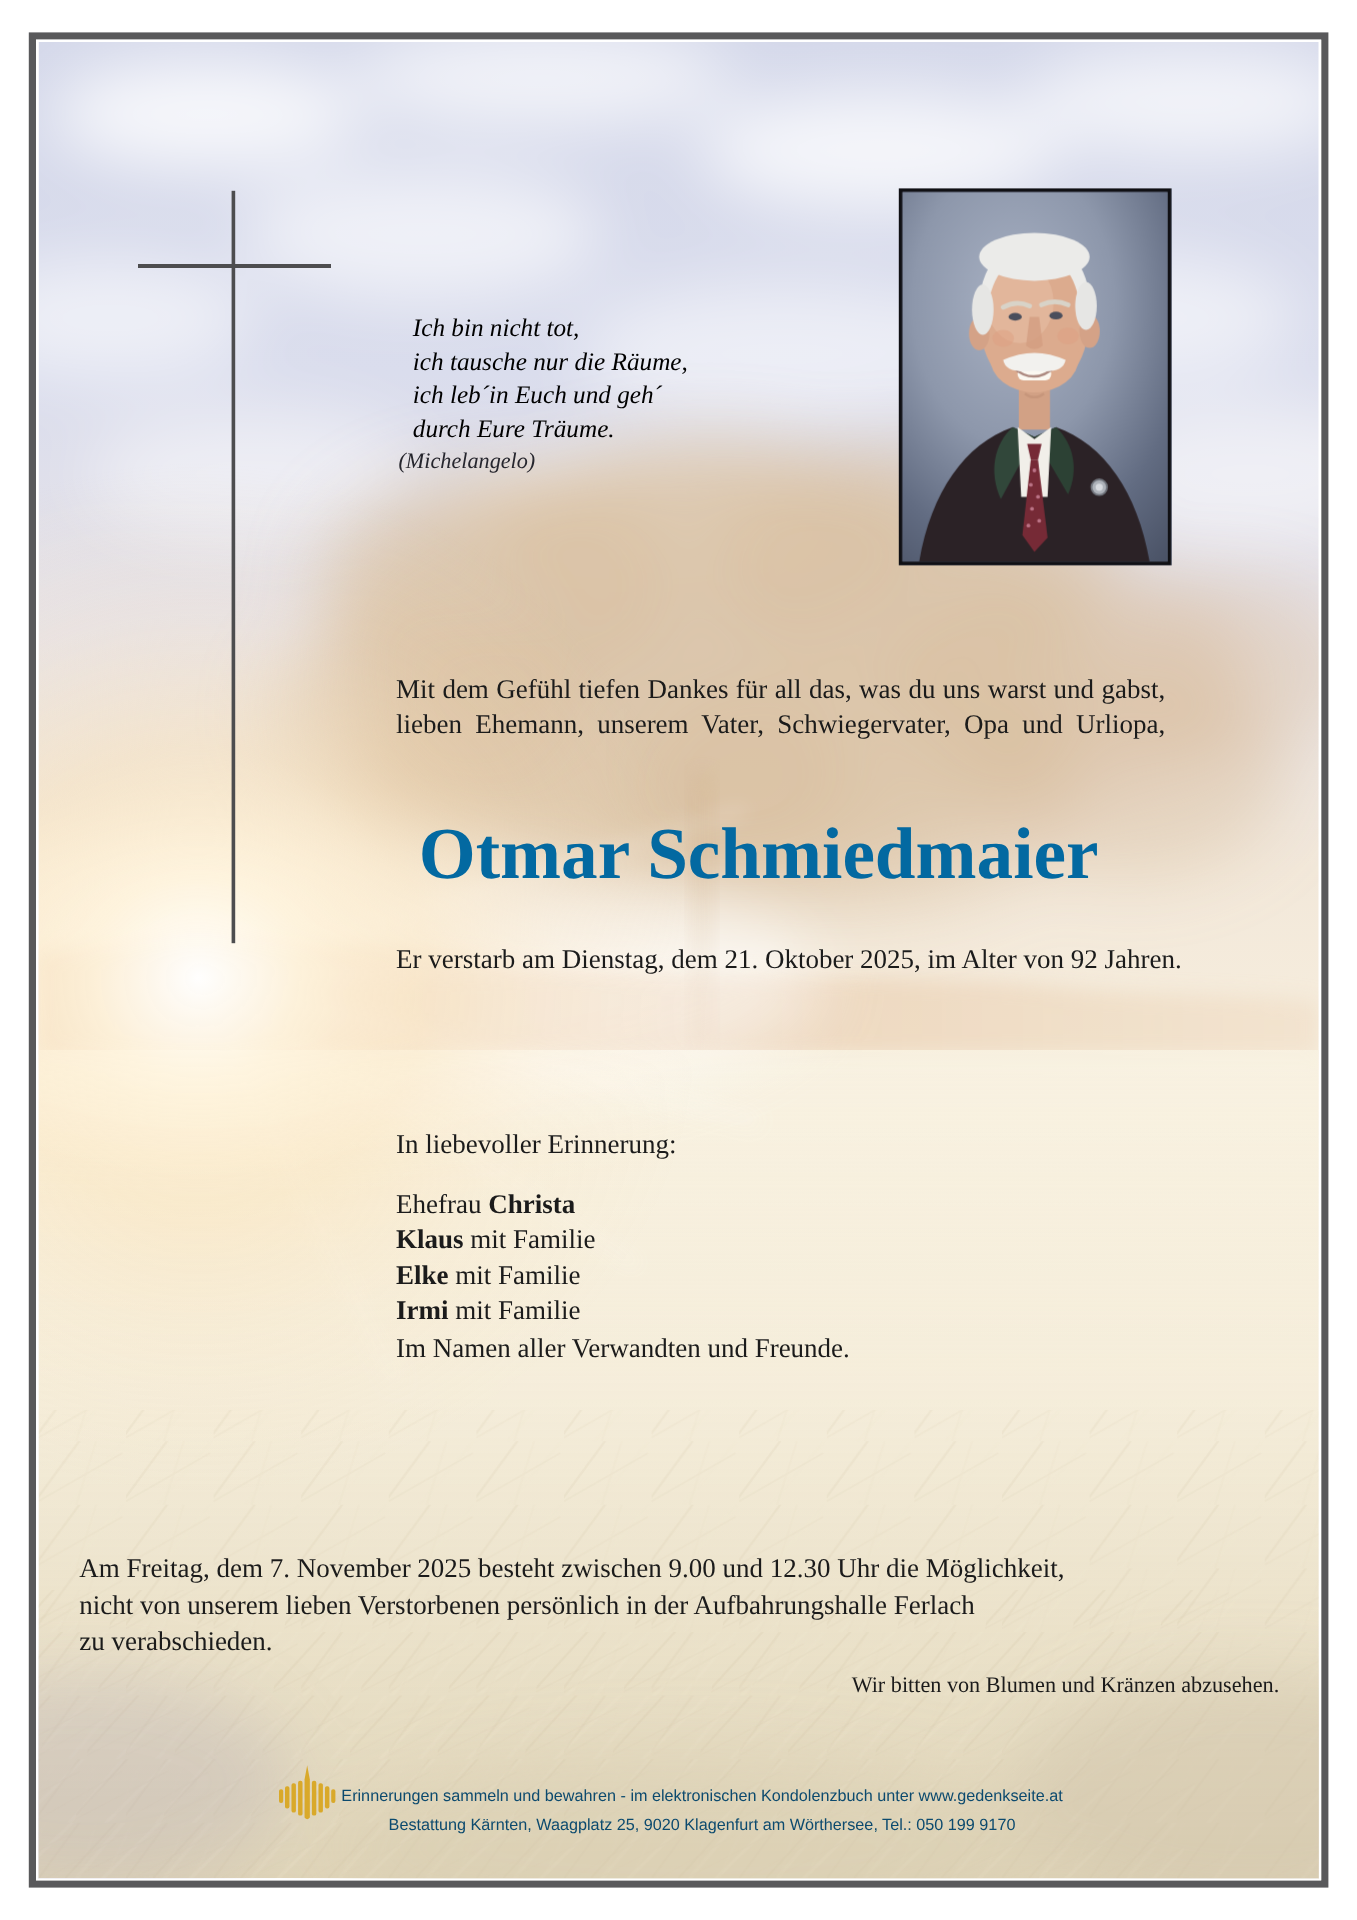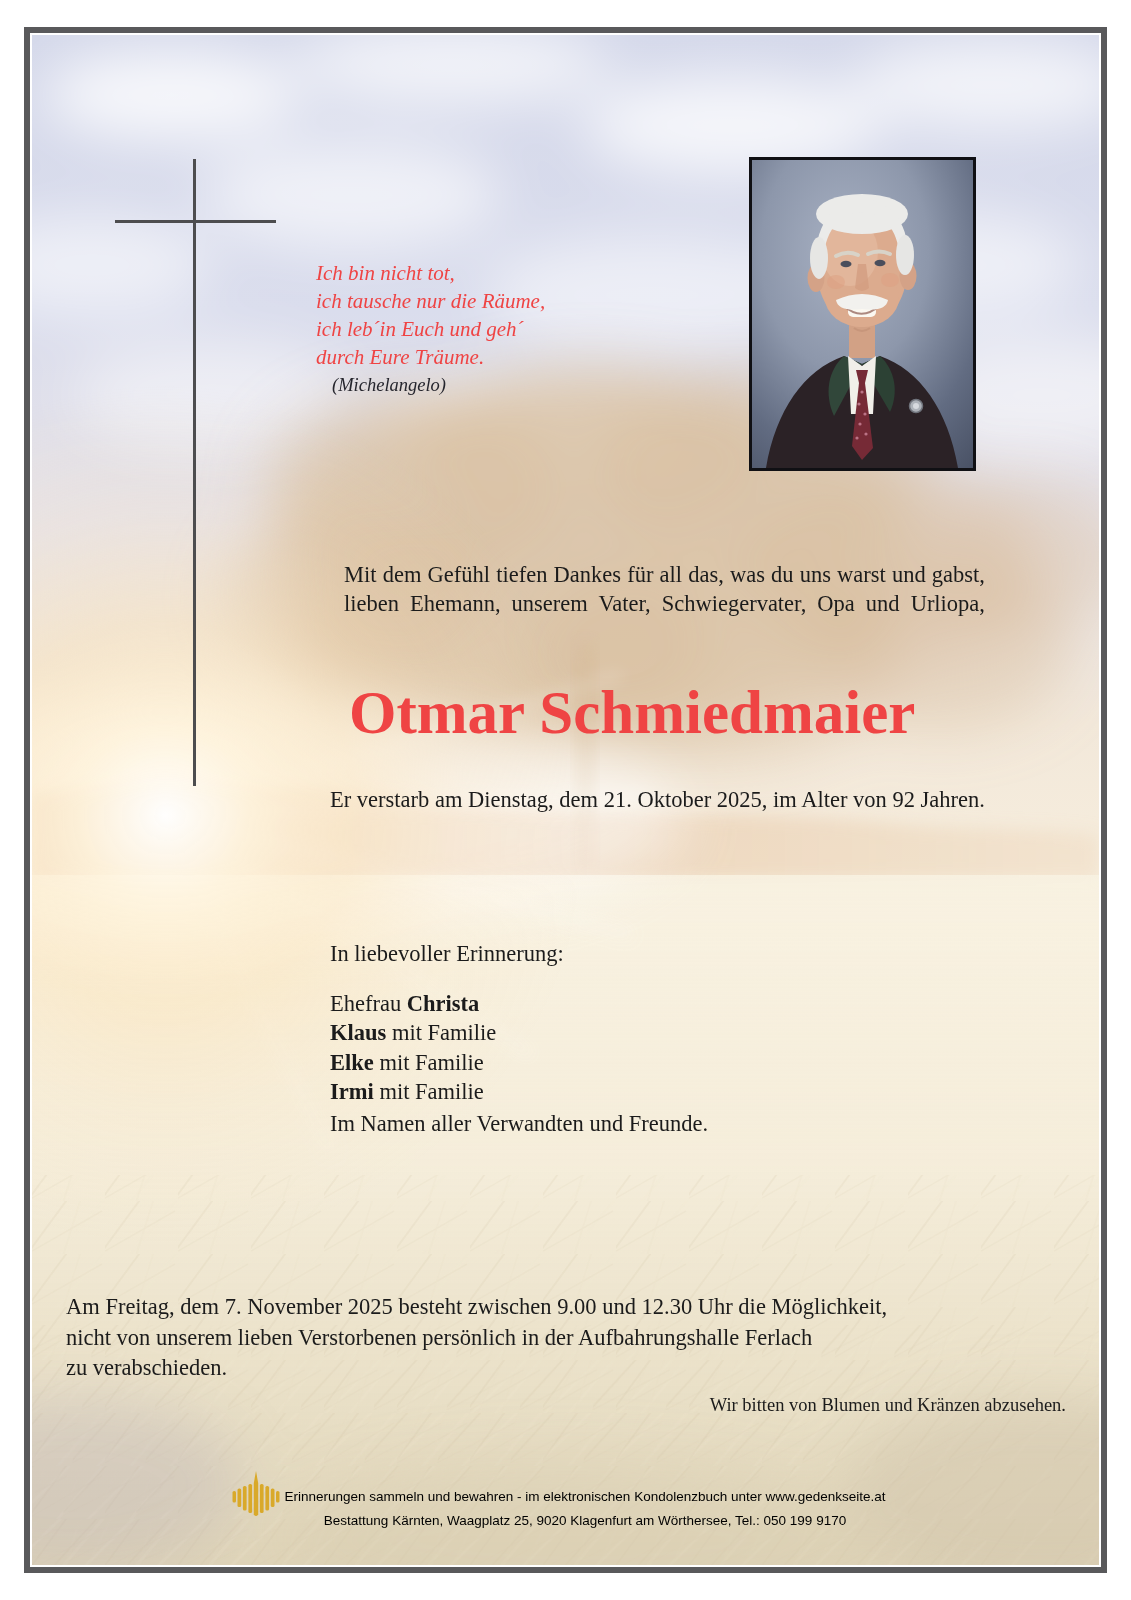--- a/index.html
+++ b/index.html
@@ -9,37 +9,37 @@
   .frame {left:24px; top:27px; width:1083px; height:1546px;
           border:6px solid #59595b; box-sizing:border-box;}
   .inner-frame {position:absolute; inset:0; border:2px solid rgba(255,255,255,.9);
           box-sizing:border-box; overflow:hidden;}
   svg.bg {position:absolute; inset:0; width:100%; height:100%; display:block;}
   .cross-v {left:193px; top:159px; width:3px; height:627px; background:#4d4d4f;}
   .cross-h {left:115px; top:220px; width:161px; height:3px; background:#4d4d4f;}
   .photo {left:749px; top:157px; width:227px; height:314px;
           border:3px solid #101014; box-sizing:border-box; background:#6b7389;}
   .photo svg {display:block; width:100%; height:100%;}
-  .quote {left:316px; top:259px; font-style:italic; font-size:21px; line-height:28px; color:#ef4444;}
+  .quote {left:344px; top:259px; font-style:italic; font-size:21px; line-height:28px; color:#000000;}
   .attr  {left:332px; top:375px; font-style:italic; font-size:18.5px; color:#26262e;}
-  .intro {left:330px; top:560px; width:641px; font-size:22.5px; line-height:29.4px;margin-left:14px;}
+  .intro {left:330px; top:560px; width:641px; font-size:22.5px; line-height:29.4px;}
   .jl    {text-align:justify; text-align-last:justify;}
-  .name  {left:349px; top:681px; font-size:61px; font-weight:bold; line-height:64px; white-space:nowrap; color:#ef4444;}
+  .name  {left:349px; top:681px; font-size:61px; font-weight:bold; line-height:64px; white-space:nowrap; color:#0369a1;}
   .death {left:330px; top:787px; font-size:22.5px; white-space:nowrap;}
   .funeral {left:330px; top:837px; width:641px; font-size:22.5px; line-height:29.4px;}
   .remember {left:330px; top:941px; font-size:22.5px;}
   .mourners {left:330px; top:989px; font-size:22.5px; line-height:29.4px;}
   .mourners b {font-weight:bold;}
   .closing {left:330px; top:1111px; font-size:22.5px;}
   .viewing {left:66px; top:1292px; width:1000px; text-align:left; font-size:22.5px; line-height:30.6px;}
   .flowers {left:66px; top:1395px; width:1000px; text-align:right; font-size:18.5px;}
   .logo {left:228px; top:1470px; width:56px; height:52px;}
   .footer-text {left:110px; top:1485px; width:950px; text-align:center;
                 font-family:"Liberation Sans", sans-serif; font-size:13.5px;
-                line-height:23.5px; color:#000000;}
+                line-height:23.5px; color:#0c4a6e;}
 </style>
 </head>
 <body>
 
 <div id="page">
 
   <div class="abs frame">
     <div class="inner-frame">
 
       <svg class="bg" viewBox="0 0 1067 1530" preserveAspectRatio="none">

